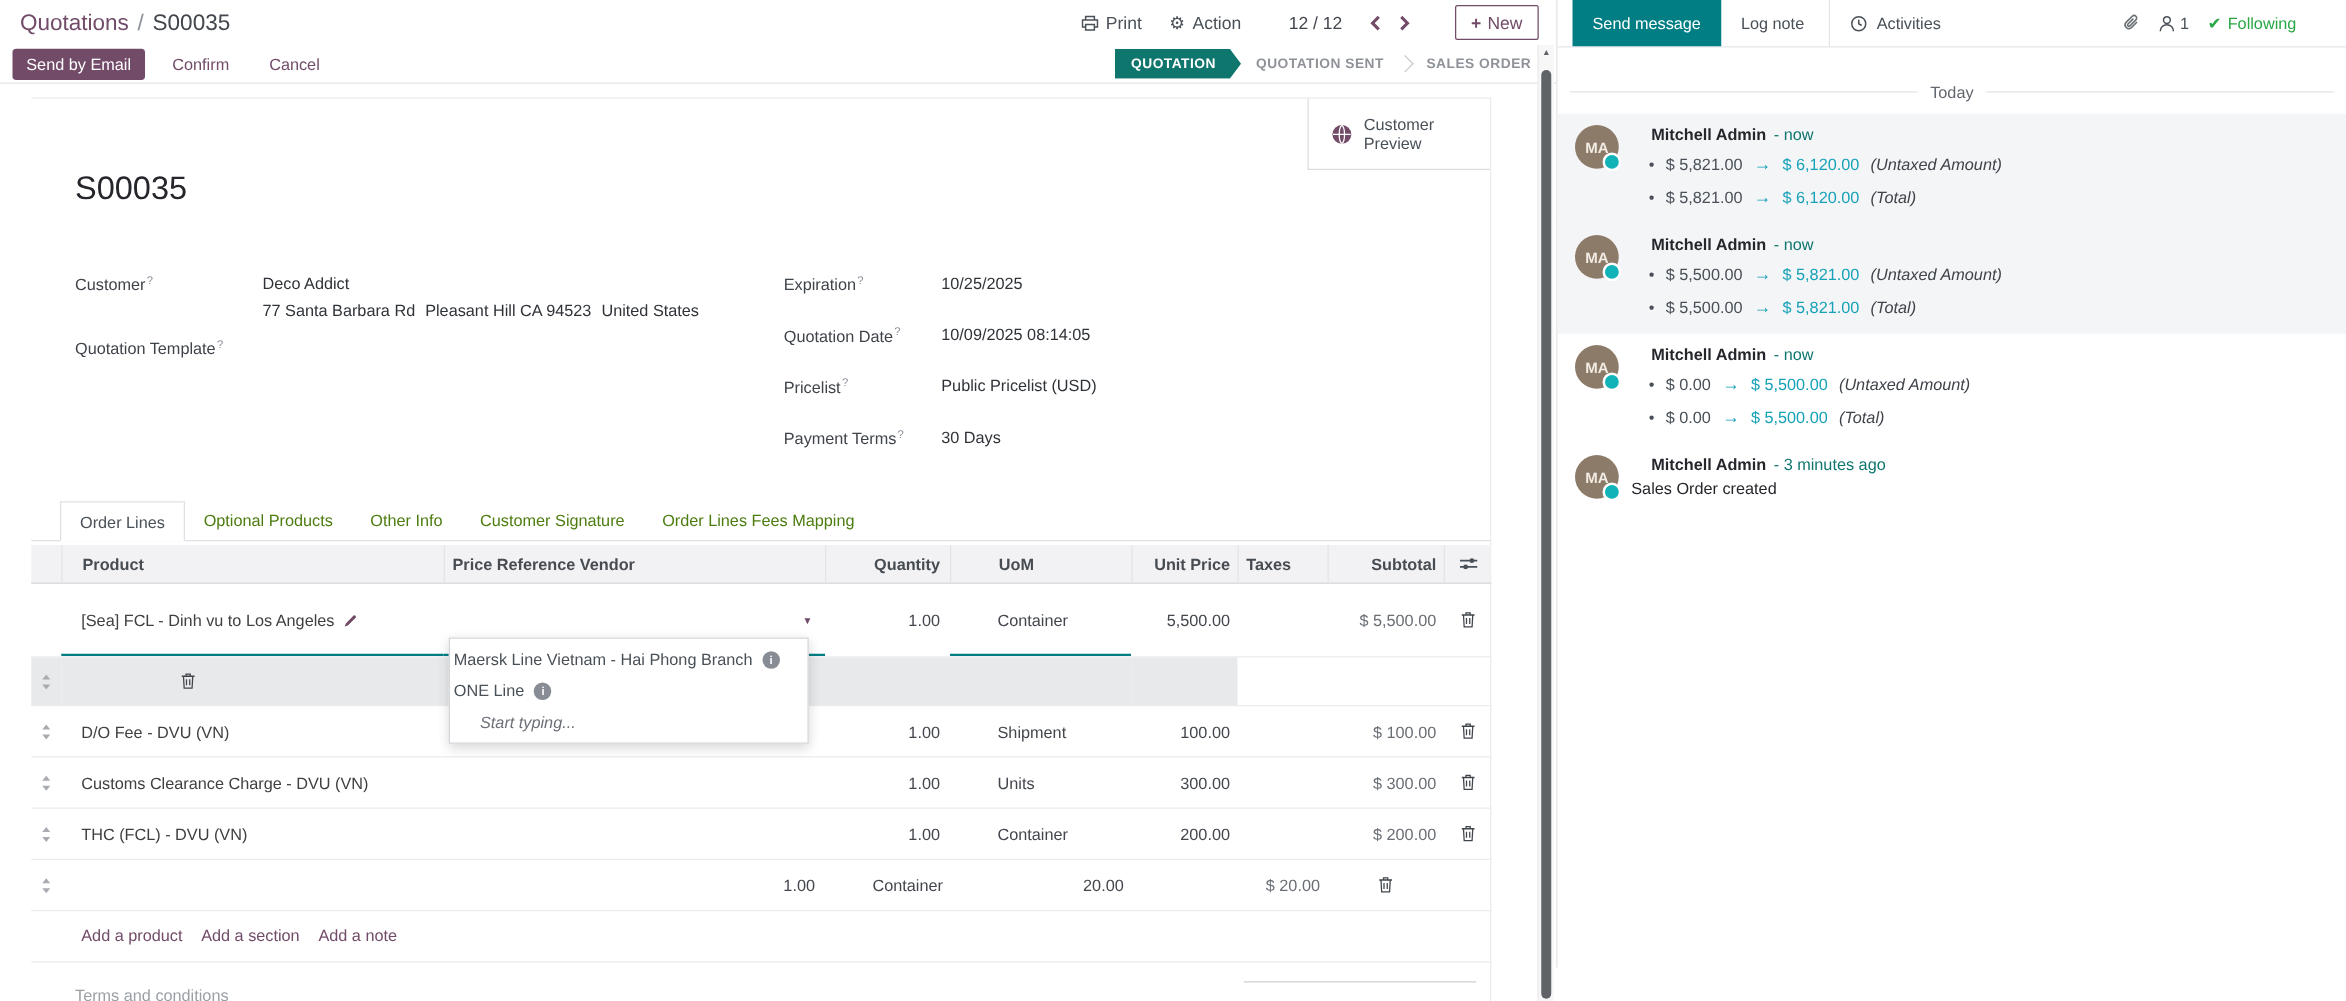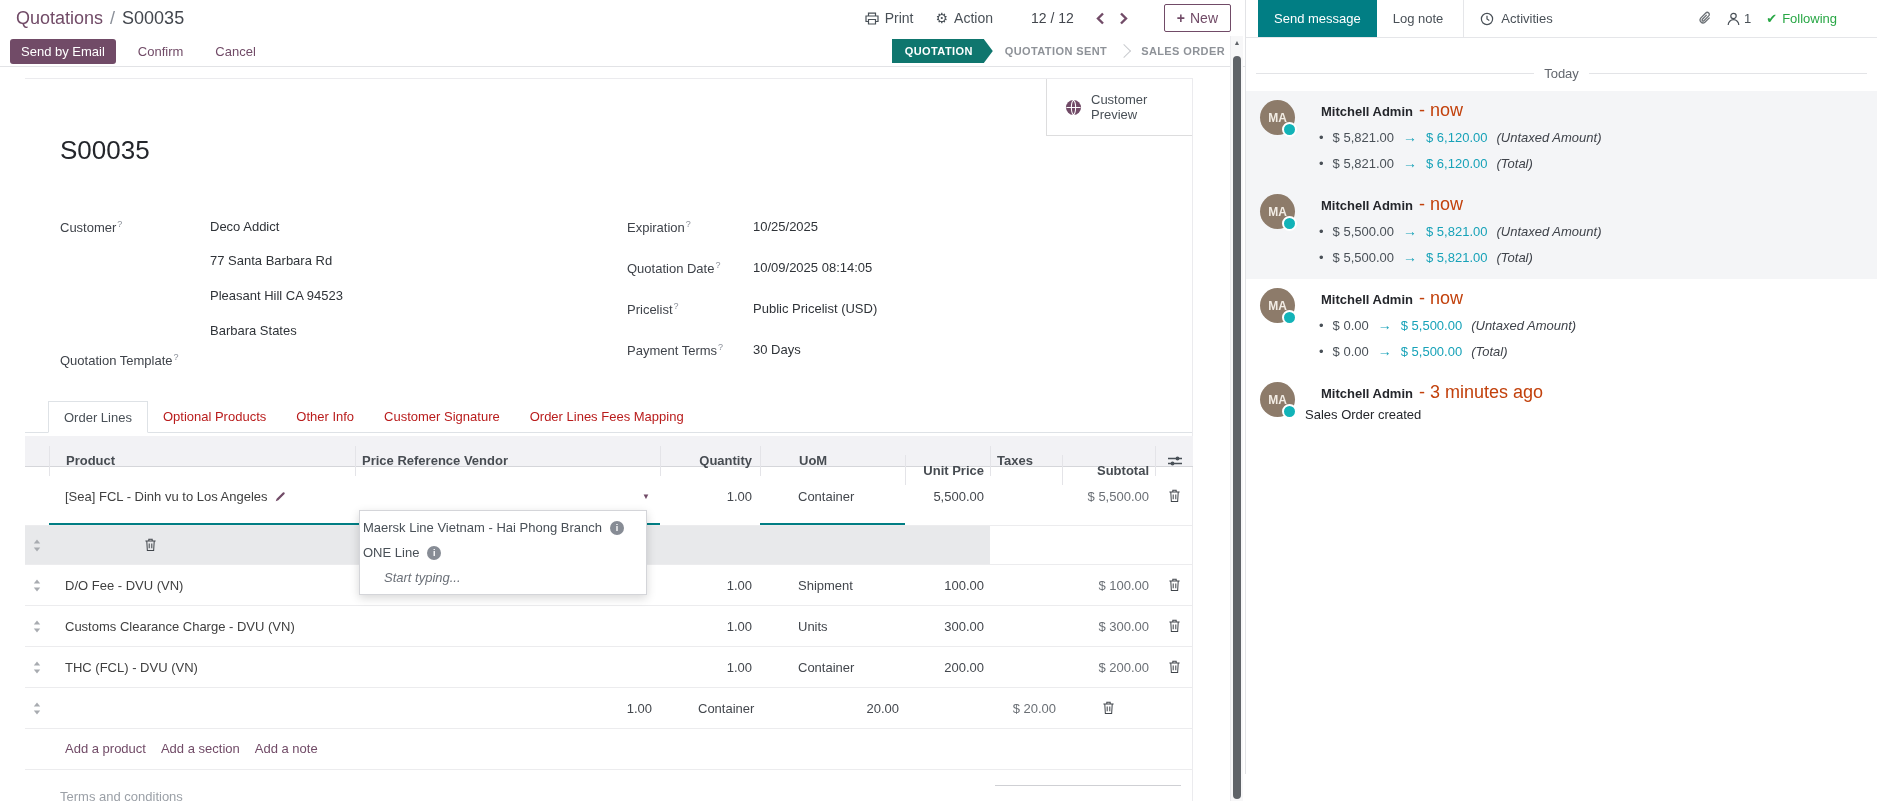--- a/index.html
+++ b/index.html
@@ -32,38 +32,38 @@
   
   .sheet{position:absolute;left:25px;top:78px;width:1168px;height:723px;background:#fff;border-top:1px solid #ebebee;border-right:1px solid #ebebee;box-sizing:border-box;}
   .preview{position:absolute;right:0;top:0;width:146px;height:57px;border-left:1px solid #ddddde;border-bottom:1px solid #ddddde;display:flex;align-items:center;gap:9px;padding-left:18px;box-sizing:border-box;cursor:pointer;}
   .pv{color:#495057;font-size:13px;line-height:15px;width:80px;}
   h1.title{position:absolute;left:35px;top:56px;margin:0;font-size:26px;font-weight:500;color:#24262b;}
   .lf{position:absolute;left:35px;top:140px;width:520px;}
   .frow{display:flex;margin-bottom:2px;}
   .flabel{width:150px;flex:none;color:#3f434a;font-weight:500;}
   .flabel sup{color:#8a8f98;font-size:9px;margin-left:1px;}
   .fval{color:#2f3338;}
-  .addr{display:flex;flex-direction:column;gap:20px;margin-top:16px;color:#2f3338;}
+  .addr{display:flex;gap:8px;margin-top:4px;color:#2f3338;}
   .frow.tmpl{margin-top:14px;}
   .rf{position:absolute;left:602px;top:140px;width:440px;}
   .frow2{display:flex;height:41px;align-items:flex-start;}
   .frow2 .flabel{width:126px;}
   
   .tabbar{position:absolute;left:0;top:322px;width:1167px;border-bottom:1px solid #dee2e6;display:flex;padding-left:23px;box-sizing:border-box;}
-  .tab{padding:8px 15px 7px;color:#b91c1c;cursor:pointer;white-space:nowrap;}
+  .tab{padding:8px 15px 7px;color:#4d7c0f;cursor:pointer;white-space:nowrap;}
   .tab.active{background:#fff;border:1px solid #dee2e6;border-bottom:1px solid #fff;margin-bottom:-1px;color:#495057;}
   
   .table{position:absolute;left:0;top:357px;width:1168px;}
   .trow{display:grid;grid-template-columns:24px 306px 305px 100px 145px 85px 72px 93px 38px;align-items:center;}
   .thead{height:30px;background:#f2f2f5;border-bottom:1px solid #d5d6da;}
   .thead .hc{font-weight:bold;color:#474c52;height:30px;display:flex;align-items:center;box-sizing:border-box;border-left:1px solid #e4e4e8;}
   .thead .hc:first-child{border-left:none;}
   .hc.l{padding-left:16px;}
   .hc.lv{padding-left:6px;}
-  .hc.r{justify-content:flex-end;padding-right:6px;margin-top:19px;}
+  .hc.r{justify-content:flex-end;padding-right:6px;}
   .hc.rq{justify-content:flex-end;padding-right:8px;}
   .hc.lp{padding-left:38px;}
   .hc.ic{justify-content:center;}
   .cell{height:100%;display:flex;align-items:center;box-sizing:border-box;overflow:hidden;}
   .row-edit{height:58px;border-bottom:1px solid #ececee;}
   .row-ghost{height:38px;border-bottom:1px solid #ececee;}
   .row-norm{height:40px;border-bottom:1px solid #ececee;}
   .cprod{padding-left:16px;}
   .ptxt{max-width:246px;overflow:hidden;white-space:nowrap;color:#404040;}
   .pen{margin-left:7px;flex:none;cursor:pointer;}
@@ -104,21 +104,21 @@
   .cbody{padding-top:28px;}
   .divider{display:flex;align-items:center;gap:10px;color:#62666d;margin:0 10px 10px;}
   .divider:before,.divider:after{content:"";flex:1;border-top:1px solid #e3e4e7;}
   .msg{display:flex;gap:10px;padding:9px 16px 12px 14px;}
   .msg.hl{background:#f4f5f7;}
   .av{position:relative;width:35px;height:35px;border-radius:50%;background:#8d7b6a;color:#f2ece4;font-size:12px;font-weight:bold;display:flex;align-items:center;justify-content:center;flex:none;}
   .dot{position:absolute;right:-2px;bottom:-2px;width:11px;height:11px;border-radius:50%;background:#12b3b8;border:2px solid #fff;}
   .mbody{min-width:0;}
   .mhd{display:flex;align-items:baseline;gap:6px;}
   .mauthor{font-weight:bold;color:#24262b;cursor:pointer;padding-left:16px;}
-  .mtime{color:#c2410c;font-size:18px;}
+  .mtime{color:#0f766e;font-size:13px;}
   .track{display:flex;align-items:center;gap:9px;padding-left:14px;margin-top:7px;line-height:19px;}
   .bdot{color:#495057;}
   .old{color:#495057;}
   .arr{color:#17a2b8;font-size:14px;}
   .new{color:#17a2b8;}
   .fld{font-style:italic;color:#3f434a;}
   .mtext{margin-top:4px;color:#24262b;}
 </style>
 </head>
 <body>
@@ -193,21 +193,21 @@
     <div class="lf">
       <div class="frow">
         <span class="flabel"><span>Customer</span><sup>?</sup></span>
         <span class="fval">Deco Addict</span>
       </div>
       <div class="frow">
         <span class="flabel"></span>
         <span class="addr">
           <span>77 Santa Barbara Rd</span>
           <span>Pleasant Hill CA 94523</span>
-          <span>Barbara States</span>
+          <span>United States</span>
         </span>
       </div>
       <div class="frow tmpl">
         <span class="flabel"><span>Quotation Template</span><sup>?</sup></span>
         <span class="fval"></span>
       </div>
     </div>
 
     <div class="rf">
         <div class="frow2">

